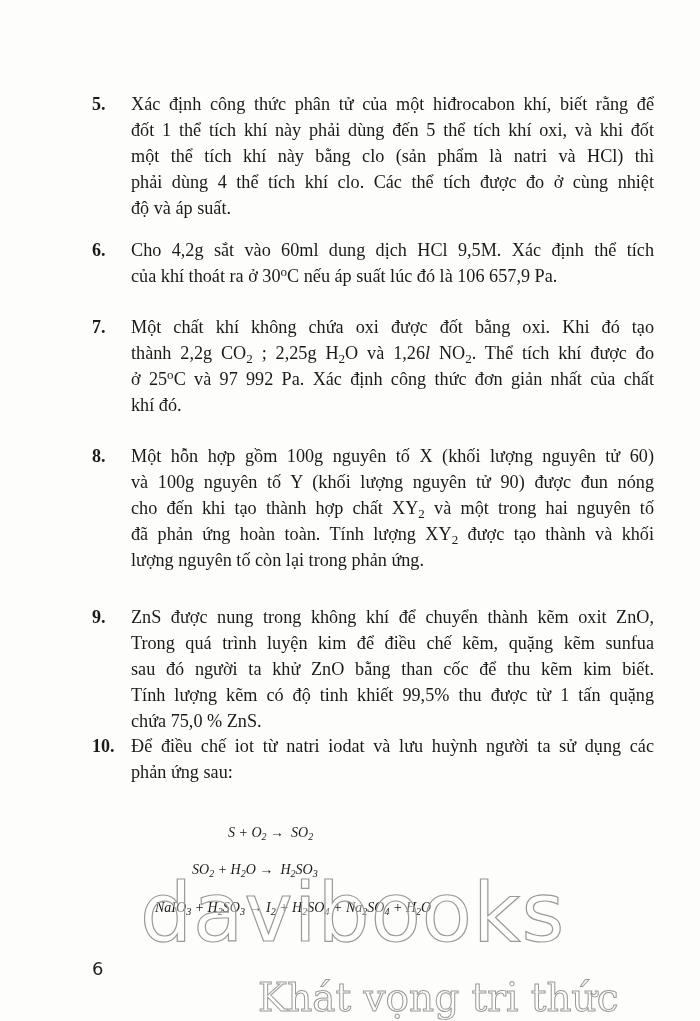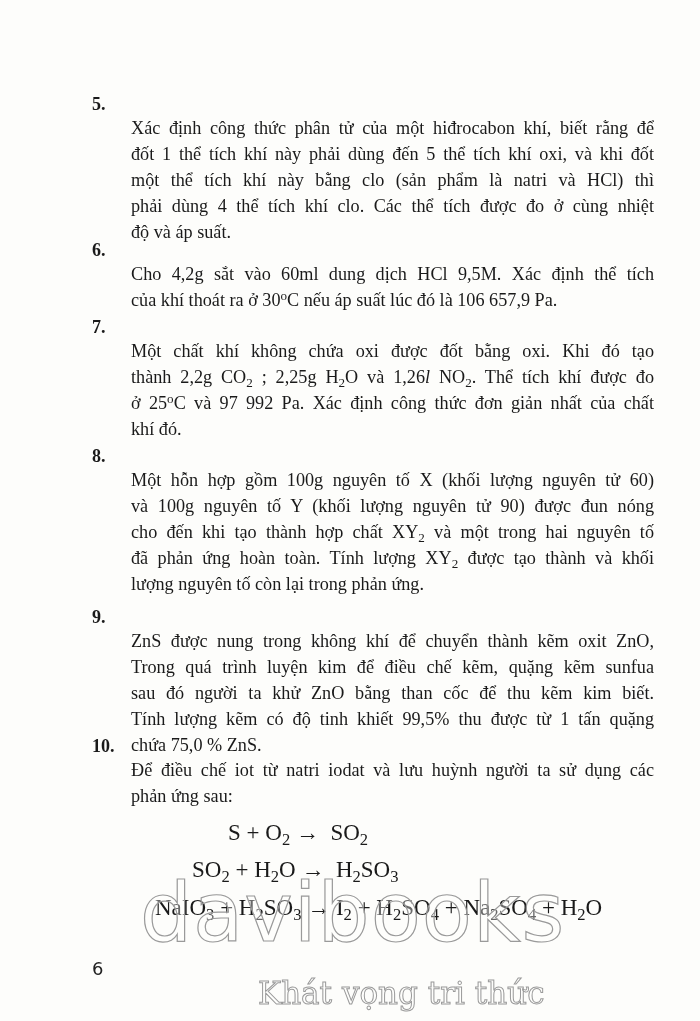--- a/index.html
+++ b/index.html
@@ -13,43 +13,42 @@
   .page { position: absolute; left: 0; top: 0; width: 700px; height: 1021px; }
   .problem { position: absolute; left: 92px; width: 562px; }
   .num {
     position: absolute; left: 0; top: 0;
     font-weight: bold; font-size: 18px; line-height: 26px;
   }
   .body {
     margin-left: 39px;
     font-size: 18.2px; line-height: 26px;
     text-align: justify;
-    margin-top: 24px;
   }
   .body .ln { display: block; text-align: justify; text-align-last: justify; white-space: nowrap; }
   .body .ln.last { text-align-last: left; }
   sub { font-size: 0.72em; vertical-align: -0.28em; line-height: 0; }
   sup { font-size: 0.72em; vertical-align: 0.45em; line-height: 0; }
   .eq {
-    position: absolute; font-size: 23px; line-height: 26px; white-space: nowrap;
+    position: absolute; font-size: 14px; line-height: 26px; white-space: nowrap; font-style: italic;
   }
   .pageno {
     position: absolute; left: 92px; top: 958px;
     font-family: "DejaVu Sans", sans-serif; font-size: 18px; color: #222;
   }
   .wm1 {
     position: absolute; left: 140px; top: 872px;
     font-family: "DejaVu Sans", sans-serif; font-size: 82px; letter-spacing: 1px;
     color: rgba(255,255,255,0.35);
     -webkit-text-stroke: 1.2px #9a9a9a;
     line-height: 1;
   }
   .wm2 {
     position: absolute; left: 258px; top: 978px;
-    font-family: "DejaVu Serif", serif; font-size: 31px;
+    font-family: "DejaVu Serif", serif; font-size: 39px;
     color: rgba(255,255,255,0.35);
     -webkit-text-stroke: 1px #9a9a9a;
     line-height: 1;
   }
 </style>
 </head>
 <body>
 
 <div class="page">
 

